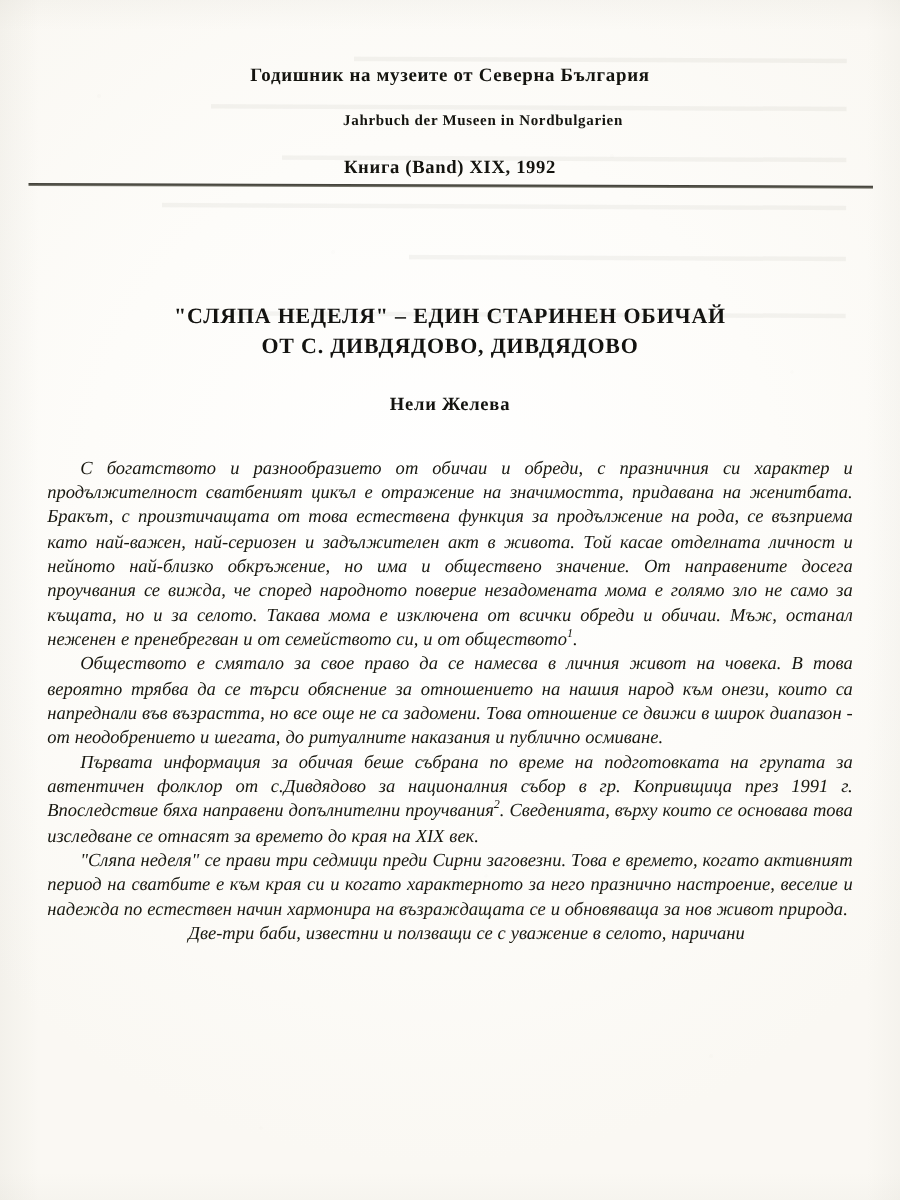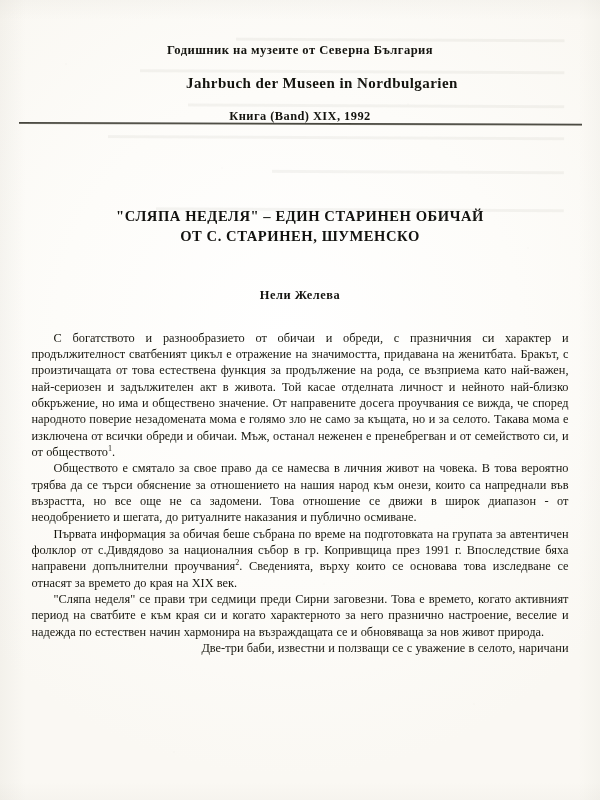--- a/index.html
+++ b/index.html
@@ -85,21 +85,21 @@
     padding-top: 44px;
     text-align: center;
   }
   .masthead .mh-line {
     font-weight: bold;
     color: #14140f;
     letter-spacing: .45px;
     line-height: 1;
   }
   .mh-line-1 { font-size: 12.6px; margin-bottom: 19px; }
-  .mh-line-2 { font-size: 15px; margin-bottom: 19px; letter-spacing: .35px; padding-left: 44px; }
+  .mh-line-2 { font-size: 10px; margin-bottom: 19px; letter-spacing: .35px; padding-left: 44px; }
   .mh-line-3 { font-size: 12.4px; letter-spacing: .3px; }
 
   .rule {
     position: absolute;
     left: 19px;
     top: 122px;
     width: 563px;
     height: 2px;
     background: linear-gradient(to bottom, #3c3b34 0%, #56554c 60%, #8e8d83 100%);
     transform: rotate(0.18deg);
@@ -116,42 +116,43 @@
     font-weight: bold;
     font-size: 14.6px;
     letter-spacing: .55px;
     line-height: 1.39;
     color: #131310;
   }
   .byline {
     font-weight: bold;
     font-size: 12.4px;
     letter-spacing: .5px;
-    margin-top: 41px;
+    margin-top: 20px;
     color: #141410;
   }
 
   
   .body-text {
     margin: 0 auto;
     width: 537px;
     padding-top: 27px;
   }
   .body-text p {
     margin: 0;
     text-align: justify;
     text-indent: 22px;
     font-size: 12.35px;
     line-height: 16.35px;
     color: #17170f;
     word-spacing: .2px;
+    font-style: italic;
     -webkit-font-smoothing: none;
   }
   .body-text p.last {
-    text-align: right;
+    text-align: center;
   }
   sup.fn {
     font-size: 8px;
     vertical-align: super;
     line-height: 0;
   }
 </style>
 </head>
 <body>
 
@@ -164,21 +165,21 @@
 
     <div class="masthead">
       <div class="mh-line mh-line-1">Годишник на музеите от Северна България</div>
       <div class="mh-line mh-line-2">Jahrbuch der Museen in Nordbulgarien</div>
       <div class="mh-line mh-line-3">Книга  (Band) XIX, 1992</div>
     </div>
 
     <div class="title-block">
       <div class="art-title">
         <div>"СЛЯПА НЕДЕЛЯ" – ЕДИН СТАРИНЕН ОБИЧАЙ</div>
-        <div>ОТ С. СТАРИНЕН, ШУМЕНСКО</div>
+        <div>ОТ С. ДИВДЯДОВО, ДИВДЯДОВО</div>
       </div>
       <div class="byline">Нели Желева</div>
     </div>
 
     <div class="body-text">
       <p>С богатството и разнообразието от обичаи и обреди, с празничния си характер и продължителност сватбеният цикъл е отражение на значимостта, придавана на женитбата. Бракът, с произтичащата от това естествена функция за продължение на рода, се възприема като най-важен, най-сериозен и задължителен акт в живота. Той касае отделната личност и нейното най-близко обкръжение, но има и обществено значение. От направените досега проучвания се вижда, че според народното поверие незадомената мома е голямо зло не само за къщата, но и за селото. Такава мома е изключена от всички обреди и обичаи. Мъж, останал неженен е пренебрегван и от семейството си, и от обществото<sup class="fn">1</sup>.</p>
       <p>Обществото е смятало за свое право да се намесва в личния живот на човека. В това вероятно трябва да се търси обяснение за отношението на нашия народ към онези, които са напреднали във възрастта, но все още не са задомени. Това отношение се движи в широк диапазон - от неодобрението и шегата, до ритуалните наказания и публично осмиване.</p>
       <p>Първата информация за обичая беше събрана по време на подготовката на групата за автентичен фолклор от с.Дивдядово за националния събор в гр. Копривщица през 1991 г. Впоследствие бяха направени допълнителни проучвания<sup class="fn">2</sup>. Сведенията, върху които се основава това изследване се отнасят за времето до края на XIX век.</p>
       <p>"Сляпа неделя" се прави три седмици преди Сирни заговезни. Това е времето, когато активният период на сватбите е към края си и когато характерното за него празнично настроение, веселие и надежда по естествен начин хармонира на възраждащата се и обновяваща за нов живот природа.</p>
       <p class="last">Две-три баби, известни и ползващи се с уважение в селото, наричани</p>

